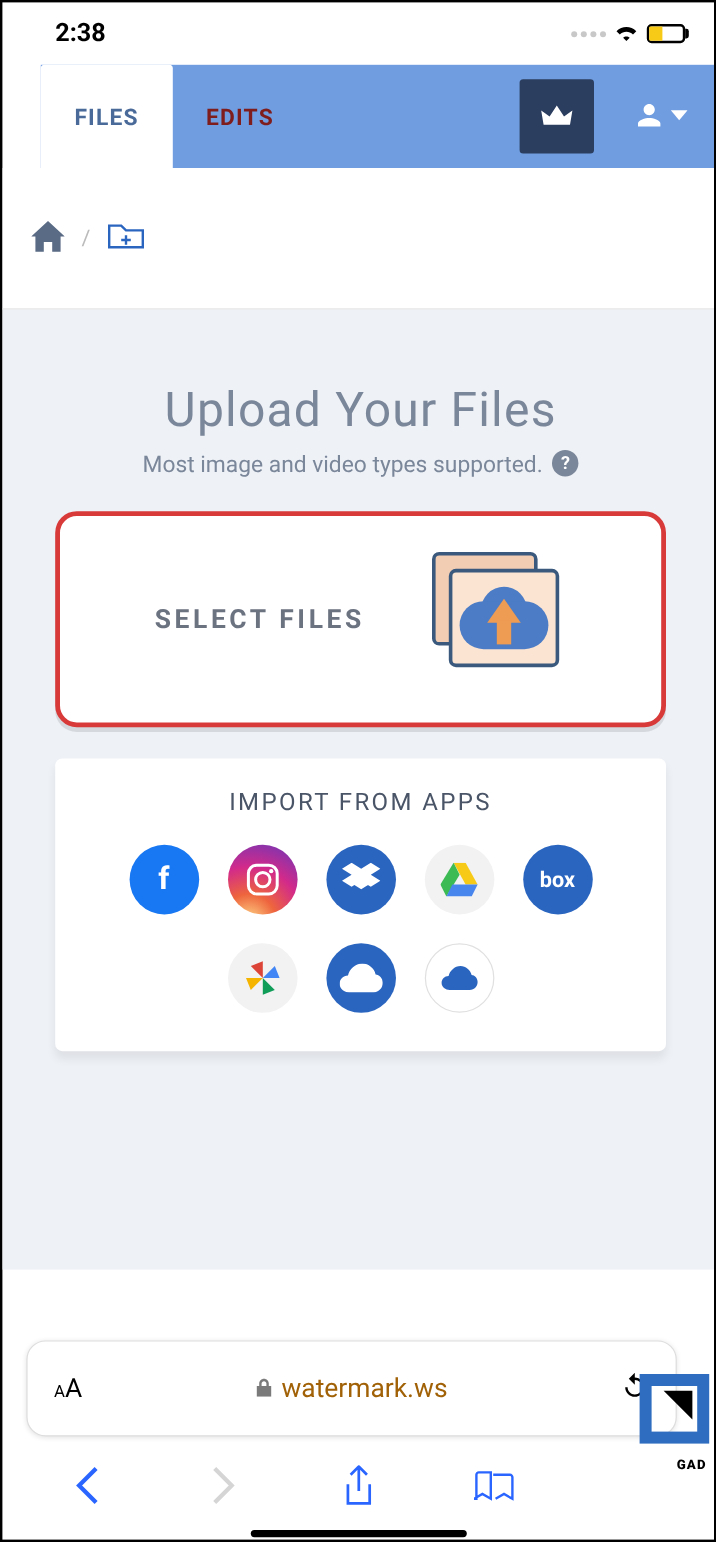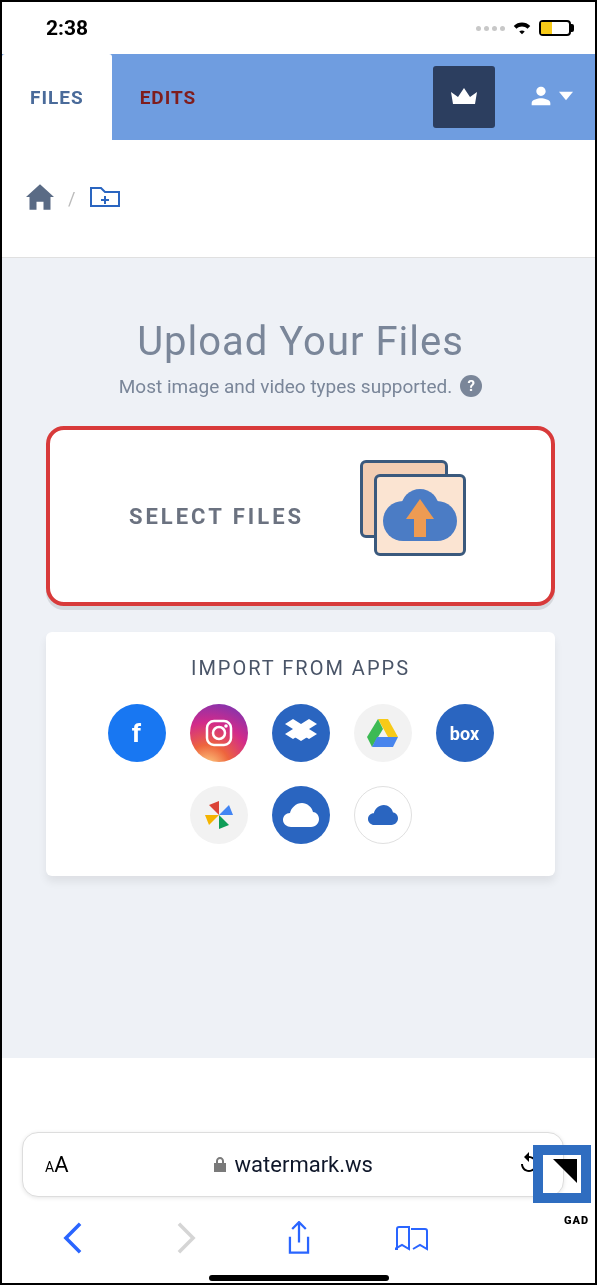--- a/index.html
+++ b/index.html
@@ -8,21 +8,21 @@
 .status-bar { height:52px; display:flex; justify-content:space-between; align-items:center; padding:0 24px 0 44px; }
 .status-time { font-size:21px; font-weight:700; }
 .status-right { display:flex; align-items:center; gap:6px; }
 .dots { display:flex; gap:3px; }
 .dots span { width:5px; height:5px; background:#c8c8c8; border-radius:50%; }
 .wifi-icon svg { width:22px; height:18px; }
 .batt { width:32px; height:16px; border:2px solid #000; border-radius:4px; position:relative; display:flex; align-items:center; }
 .batt::after { content:""; width:3px; height:8px; background:#000; border-radius:0 2px 2px 0; position:absolute; right:-5px; }
 .batt-fill { width:40%; height:100%; background:#f7ca18; border-radius:1px 0 0 1px; }
 
-.app-header { background:#6f9de0; height:86px; display:flex; align-items:flex-end; position:relative; }
+.app-header { background:#6f9de0; height:86px; display:flex; align-items:flex-end; position:relative;margin-left:32px; }
 .tab { height:86px; padding:0 28px; display:flex; align-items:center; font-size:19px; font-weight:700; letter-spacing:1px; border-radius:3px 3px 0 0; }
 .tab-active { background:#fff; color:#4a6b9a; }
 .tab-inactive { color:#7f1d1d; margin-left:0; }
 .crown-btn { position:absolute; right:100px; top:12px; width:62px; height:62px; background:#2c3e5f; display:flex; align-items:center; justify-content:center; border-radius:3px; }
 .user-btn { position:absolute; right:22px; top:28px; display:flex; align-items:center; color:#fff; }
 
 .breadcrumb-bar { background:#fff; height:118px; padding:0 24px; display:flex; align-items:center; gap:14px; border-bottom:1px solid #e0e0e0; }
 .breadcrumb-sep { color:#bbb; font-size:18px; }
 
 .content { background:#eef1f6; padding:60px 40px 0 44px; height:800px; }
@@ -47,24 +47,24 @@
 .app-icon { width:58px; height:58px; border-radius:50%; display:flex; align-items:center; justify-content:center; color:#fff; font-weight:700; font-size:26px; }
 .fb { background:#1877f2; }
 .ig { background:radial-gradient(circle at 30% 110%,#ffdb8b 0%,#ee653d 30%,#d22a8a 60%,#8134af 90%); }
 .dbx { background:#2a65c0; }
 .gdrive { background:#f2f2f2; }
 .box-i { background:#2a65c0; font-size:18px; }
 .gphotos { background:#f2f2f2; }
 .onedrive { background:#2a65c0; }
 .onedrive-sm { background:#fff; border:1px solid #e0e0e0; }
 
-.browser-bar { position:absolute; bottom:86px; left:20px; right:31px; height:65px; background:#fff; border:1px solid #ddd; border-radius:16px; display:flex; align-items:center; padding:0 22px; box-shadow:0 1px 4px rgba(0,0,0,0.1); }
+.browser-bar { position:absolute; bottom:86px; left:20px; right:31px; height:80px; background:#fff; border:1px solid #ddd; border-radius:16px; display:flex; align-items:center; padding:0 22px; box-shadow:0 1px 4px rgba(0,0,0,0.1); }
 .text-size { font-size:16px; color:#000; }
 .text-size .big { font-size:22px; font-weight:400; }
-.url-box { flex:1; display:flex; align-items:center; justify-content:center; gap:8px; font-size:22px; color:#0f172a; }
+.url-box { flex:1; display:flex; align-items:center; justify-content:center; gap:8px; font-size:22px; color:#a16207; }
 .lock-i svg { width:14px; height:16px; }
 .reload-i svg { width:24px; height:24px; }
 
 .browser-nav { position:absolute; bottom:12px; left:0; right:0; height:66px; display:flex; align-items:center; justify-content:space-around; padding:0 14px; }
 .nav-btn { width:56px; height:56px; display:flex; align-items:center; justify-content:center; }
 .nav-btn.disabled { opacity:0.35; }
 
 .corner-logo { position:absolute; right:0; bottom:56px; width:86px; height:82px; }
 .corner-logo .sq { position:absolute; width:58px; height:58px; border:10px solid #2f6dc0; right:4px; top:0; }
 .corner-logo .tri { position:absolute; width:0; height:0; border-left:24px solid transparent; border-top:24px solid #000; right:18px; top:14px; }

